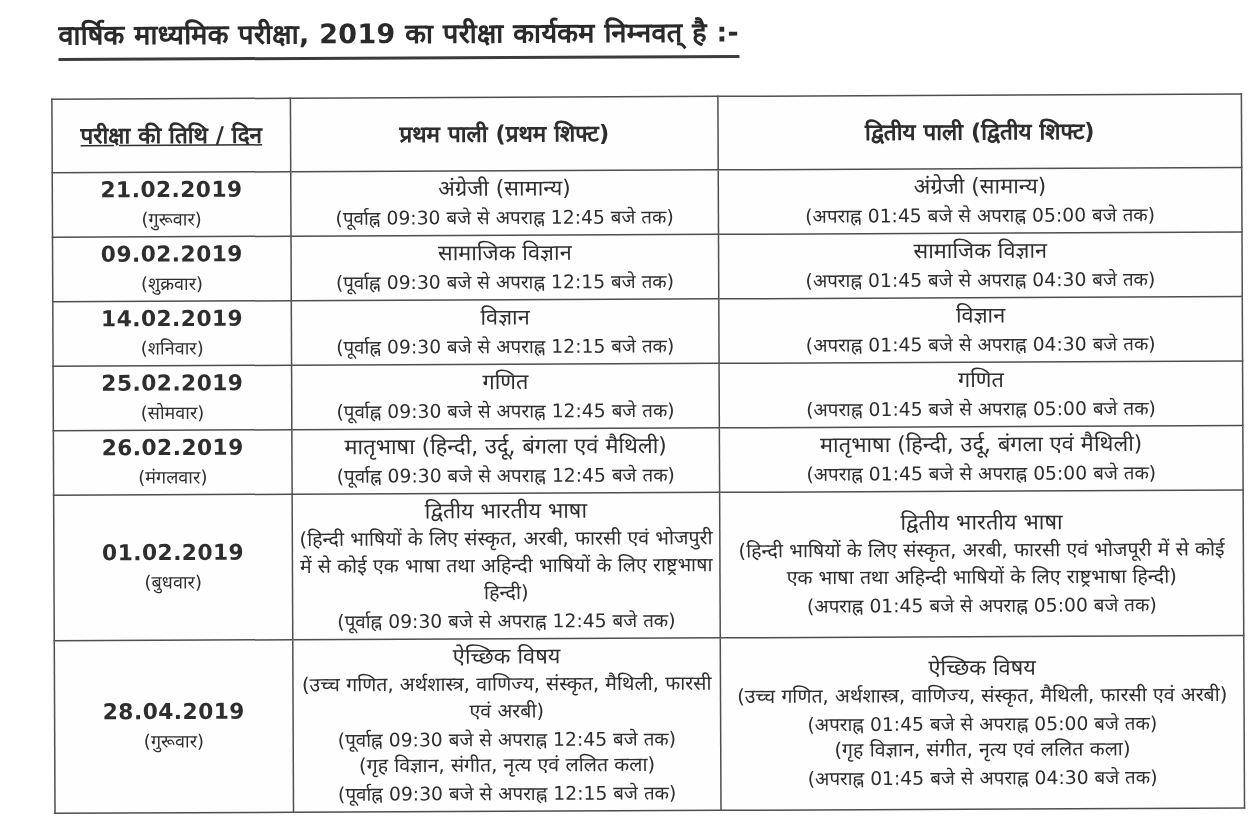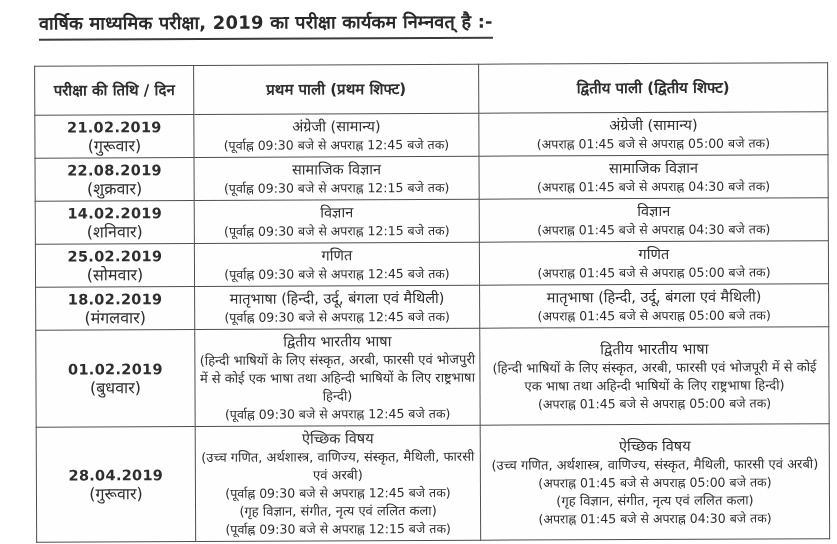--- a/index.html
+++ b/index.html
@@ -41,38 +41,38 @@
     table-layout: fixed;
     background: #fefefe;
   }
   .schedule th, .schedule td {
     border: 1.6px solid #4f4f4f;
     text-align: center;
     vertical-align: middle;
     padding: 2px 4px;
     overflow: visible;
   }
-  .col-date { width: 150px; }
+  .col-date { width: 150px; text-decoration: underline; }
   .col-s1   { width: 276px; }
   .col-s2   { width: 340px; }
   .schedule thead th {
     font-weight: bold;
     font-size: 15px;
     height: 44px;
     line-height: 20px;
   }
   tr.row-short { height: 42px; }
   .date {
     font-weight: bold;
     font-size: 14.5px;
     line-height: 19px;
     letter-spacing: 0.3px;
   }
   .day {
-    font-size: 16px;
+    font-size: 12px;
     line-height: 18px;
   }
   .sub {
     font-size: 14.5px;
     line-height: 20px;
     white-space: nowrap;
   }
   .desc {
     font-size: 13px;
     line-height: 18px;
@@ -109,21 +109,21 @@
           <div class="tim">(पूर्वाह्न 09:30 बजे से अपराह्न 12:45 बजे तक)</div>
         </td>
         <td>
           <div class="sub">अंग्रेजी (सामान्य)</div>
           <div class="tim">(अपराह्न 01:45 बजे से अपराह्न 05:00 बजे तक)</div>
         </td>
       </tr>
 
       <tr class="row-short">
         <td>
-          <div class="date">22.08.2019</div>
+          <div class="date">09.02.2019</div>
           <div class="day">(शुक्रवार)</div>
         </td>
         <td>
           <div class="sub">सामाजिक विज्ञान</div>
           <div class="tim">(पूर्वाह्न 09:30 बजे से अपराह्न 12:15 बजे तक)</div>
         </td>
         <td>
           <div class="sub">सामाजिक विज्ञान</div>
           <div class="tim">(अपराह्न 01:45 बजे से अपराह्न 04:30 बजे तक)</div>
         </td>
@@ -154,21 +154,21 @@
           <div class="tim">(पूर्वाह्न 09:30 बजे से अपराह्न 12:45 बजे तक)</div>
         </td>
         <td>
           <div class="sub">गणित</div>
           <div class="tim">(अपराह्न 01:45 बजे से अपराह्न 05:00 बजे तक)</div>
         </td>
       </tr>
 
       <tr class="row-short">
         <td>
-          <div class="date">18.02.2019</div>
+          <div class="date">26.02.2019</div>
           <div class="day">(मंगलवार)</div>
         </td>
         <td>
           <div class="sub">मातृभाषा (हिन्दी, उर्दू, बंगला एवं मैथिली)</div>
           <div class="tim">(पूर्वाह्न 09:30 बजे से अपराह्न 12:45 बजे तक)</div>
         </td>
         <td>
           <div class="sub">मातृभाषा (हिन्दी, उर्दू, बंगला एवं मैथिली)</div>
           <div class="tim">(अपराह्न 01:45 बजे से अपराह्न 05:00 बजे तक)</div>
         </td>

